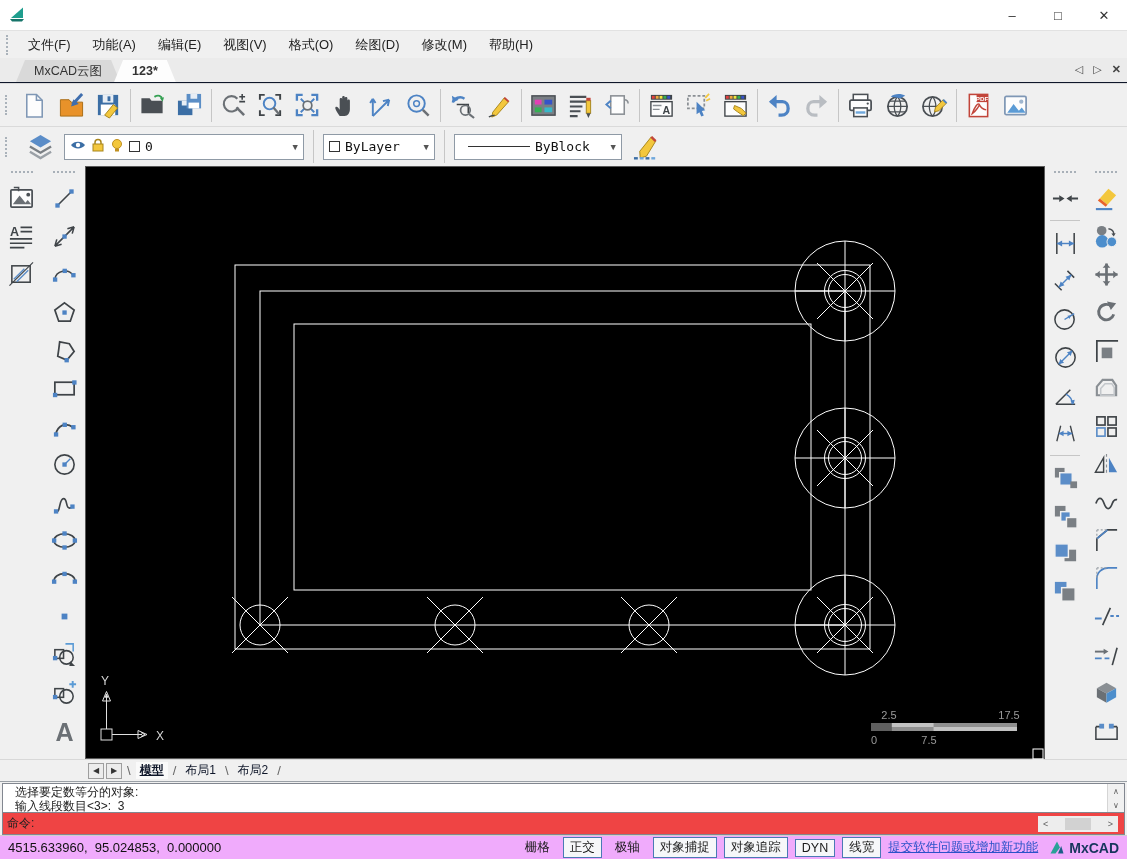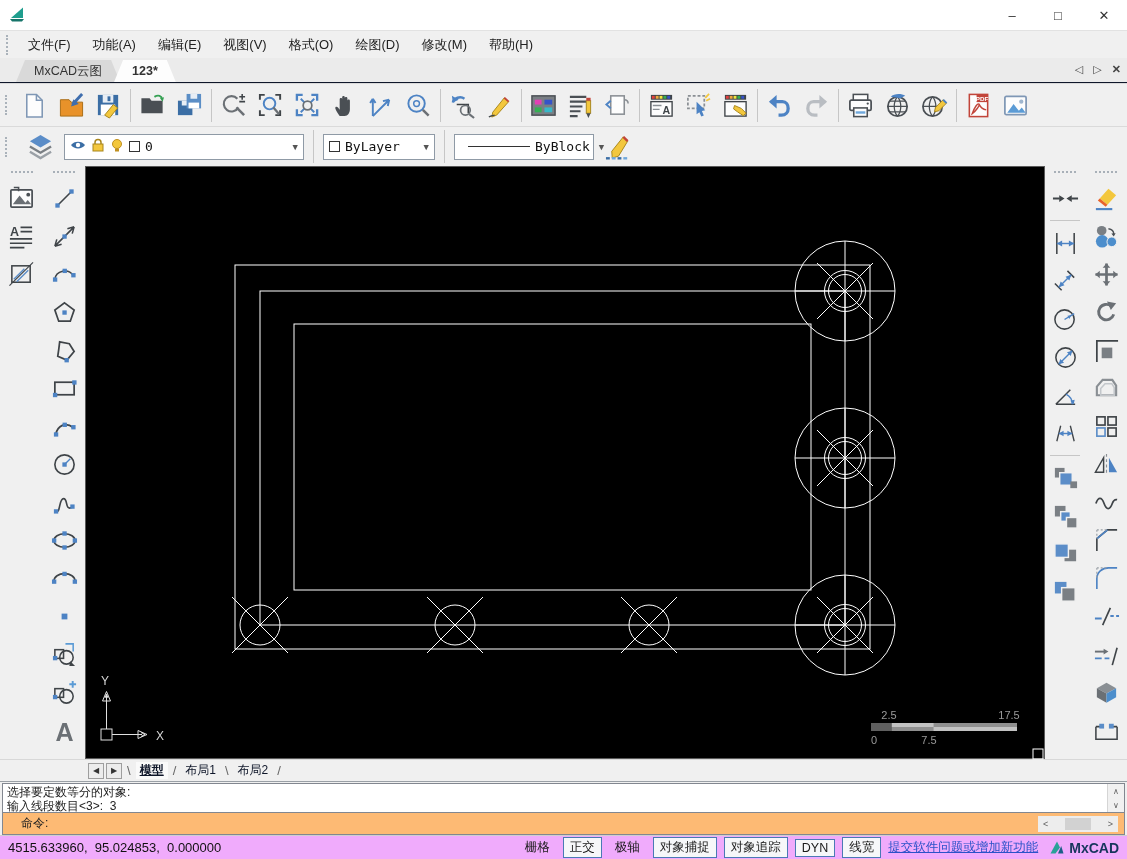--- a/index.html
+++ b/index.html
@@ -46,24 +46,24 @@
   .canvas-wrap svg { display:block; }
 
   .sheetbar { height:22px; display:flex; align-items:center; background:#f0f0f0; padding-left:88px; gap:2px; font-size:12px; border-top:1px solid #d8d8d8; }
   .sheet-arrow { width:16px; height:16px; background:#ececec; border:1px solid #9e9e9e; display:flex; align-items:center; justify-content:center; font-size:8px; color:#333; }
   .sheet-sep { color:#666; padding:0 3px; font-size:13px; }
   .sheet-tab { padding:0 4px; color:#0f172a; }
   .sheet-tab.active { font-weight:bold; text-decoration:underline; background:#fafafa; }
 
   .cmd { height:54px; background:#f0f0f0; padding:1px 2px 0 2px; border-top:1px solid #9aa0a6; }
   .cmd-hist { height:30px; background:#fff; border:1px solid #828790; position:relative; overflow:hidden; font-size:12px; line-height:14px; padding:1px 4px; }
-  .cmd-hist .line { white-space:pre; }
+  .cmd-hist .line { white-space:pre;margin-left:8px; }
   .vscroll { position:absolute; right:0; top:0; width:17px; height:100%; background:#f1f1f1; border-left:1px solid #d5d5d5;
              display:flex; flex-direction:column; justify-content:space-between; align-items:center; font-size:8px; color:#606060; padding:1px 0; }
-  .cmd-line { height:22px; background:#fdba74; border:1px solid #828790; border-top:none; display:flex; align-items:center; padding:0 18px; font-size:12px; position:relative; }
+  .cmd-line { height:22px; background:#ef4444; border:1px solid #828790; border-top:none; display:flex; align-items:center; padding:0 4px; font-size:12px; position:relative; }
   .hscroll { position:absolute; right:6px; top:3px; width:80px; height:16px; background:#ededed; display:flex; align-items:center; font-size:9px; color:#606060; }
   .hscroll .thumb { width:26px; height:12px; background:#d2d2d2; margin:0 auto; }
   .hscroll span { padding:0 5px; }
 
   .statusbar { height:24px; display:flex; align-items:center; background:#f0abfc; border-top:1px solid #cfcfcf; padding:0 8px; font-size:12.5px;gap:39px; }
   .coords { font-size:13px; color:#111; white-space:pre; }
   .toggles { margin-left:auto; display:flex; align-items:center; gap:7px; }
   .toggle { padding:1px 6px; color:#1a1a1a; white-space:nowrap; }
   .toggle.boxed { border:1px solid #4a7ab5; background:#f6f7f9; }
   .status-link { color:#2a52c8; text-decoration:underline; white-space:nowrap; }
@@ -346,21 +346,21 @@
       <span>0</span>
       <span class="arrow">▼</span>
     </div>
     <div class="tsep"></div>
     <div class="combo" style="width:112px;">
       <span class="swatch"></span>
       <span>ByLayer</span>
       <span class="arrow">▼</span>
     </div>
     <div class="tsep"></div>
-    <div class="combo" style="width:140px;">
+    <div class="combo" style="width:168px;">
       <span class="lt-line"></span>
       <span>ByBlock</span>
       <span class="arrow">▼</span>
     </div>
     <div class="ibtn" id="match-btn">
         <svg width="27" height="27" viewBox="0 0 28 28">
           <path d="M7 19L19 4l4.5 4.5L14 24l-6.5 2z" fill="#f3c73d" stroke="#a8861d"></path>
           <path d="M19 4l4.5 4.5" stroke="#c2453a" stroke-width="2.5"></path>
           <rect x="1" y="25" width="4" height="2.5" fill="#3b6ea5"></rect>
           <rect x="7" y="25" width="4" height="2.5" fill="#6fa8dc"></rect>

